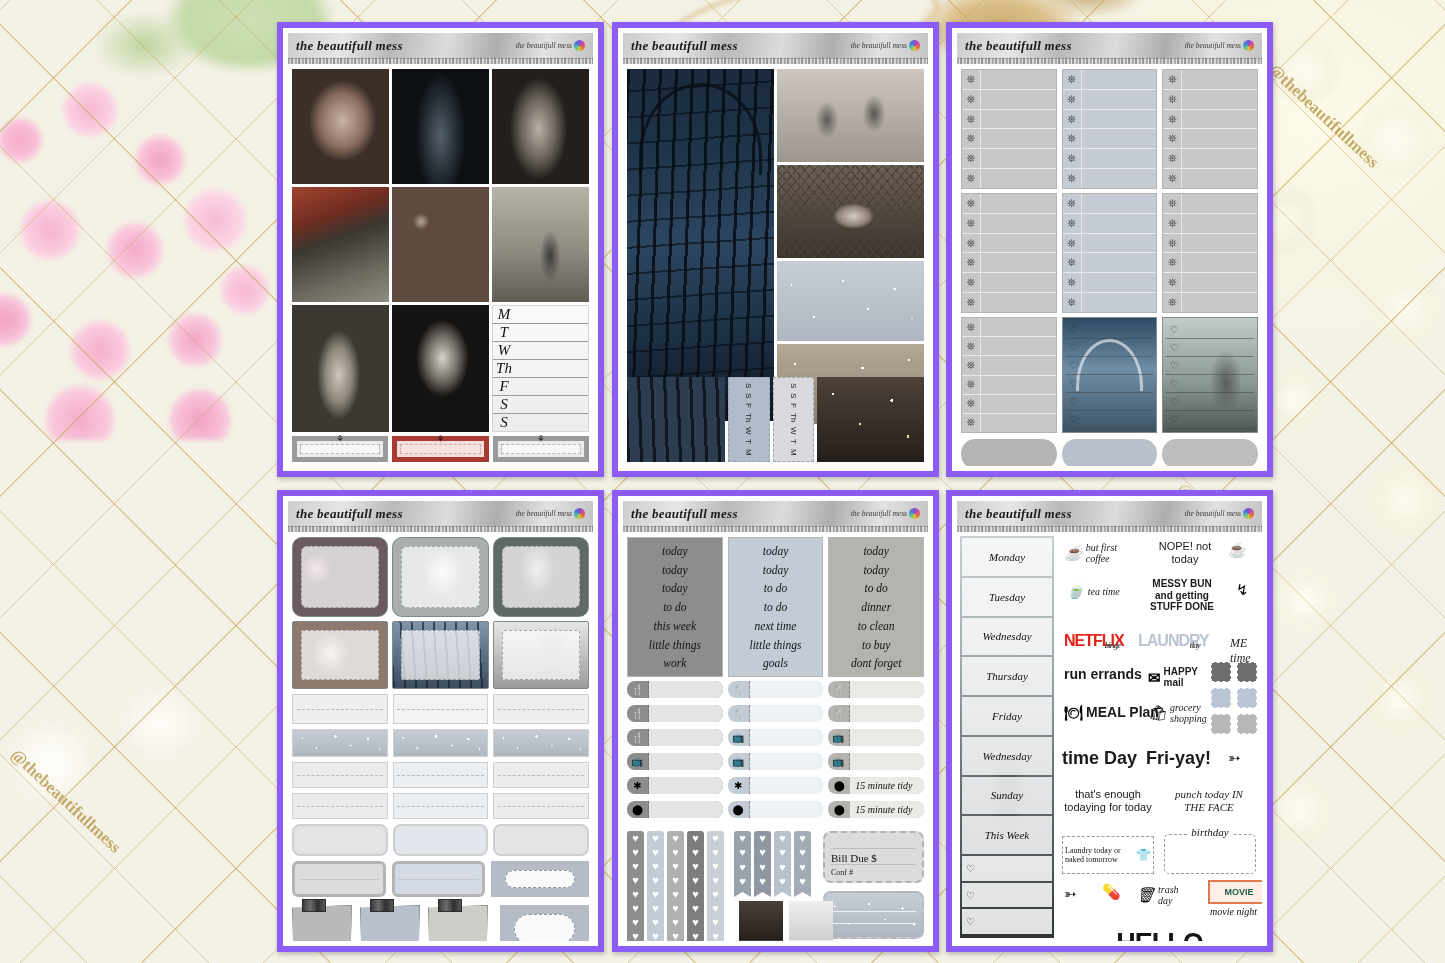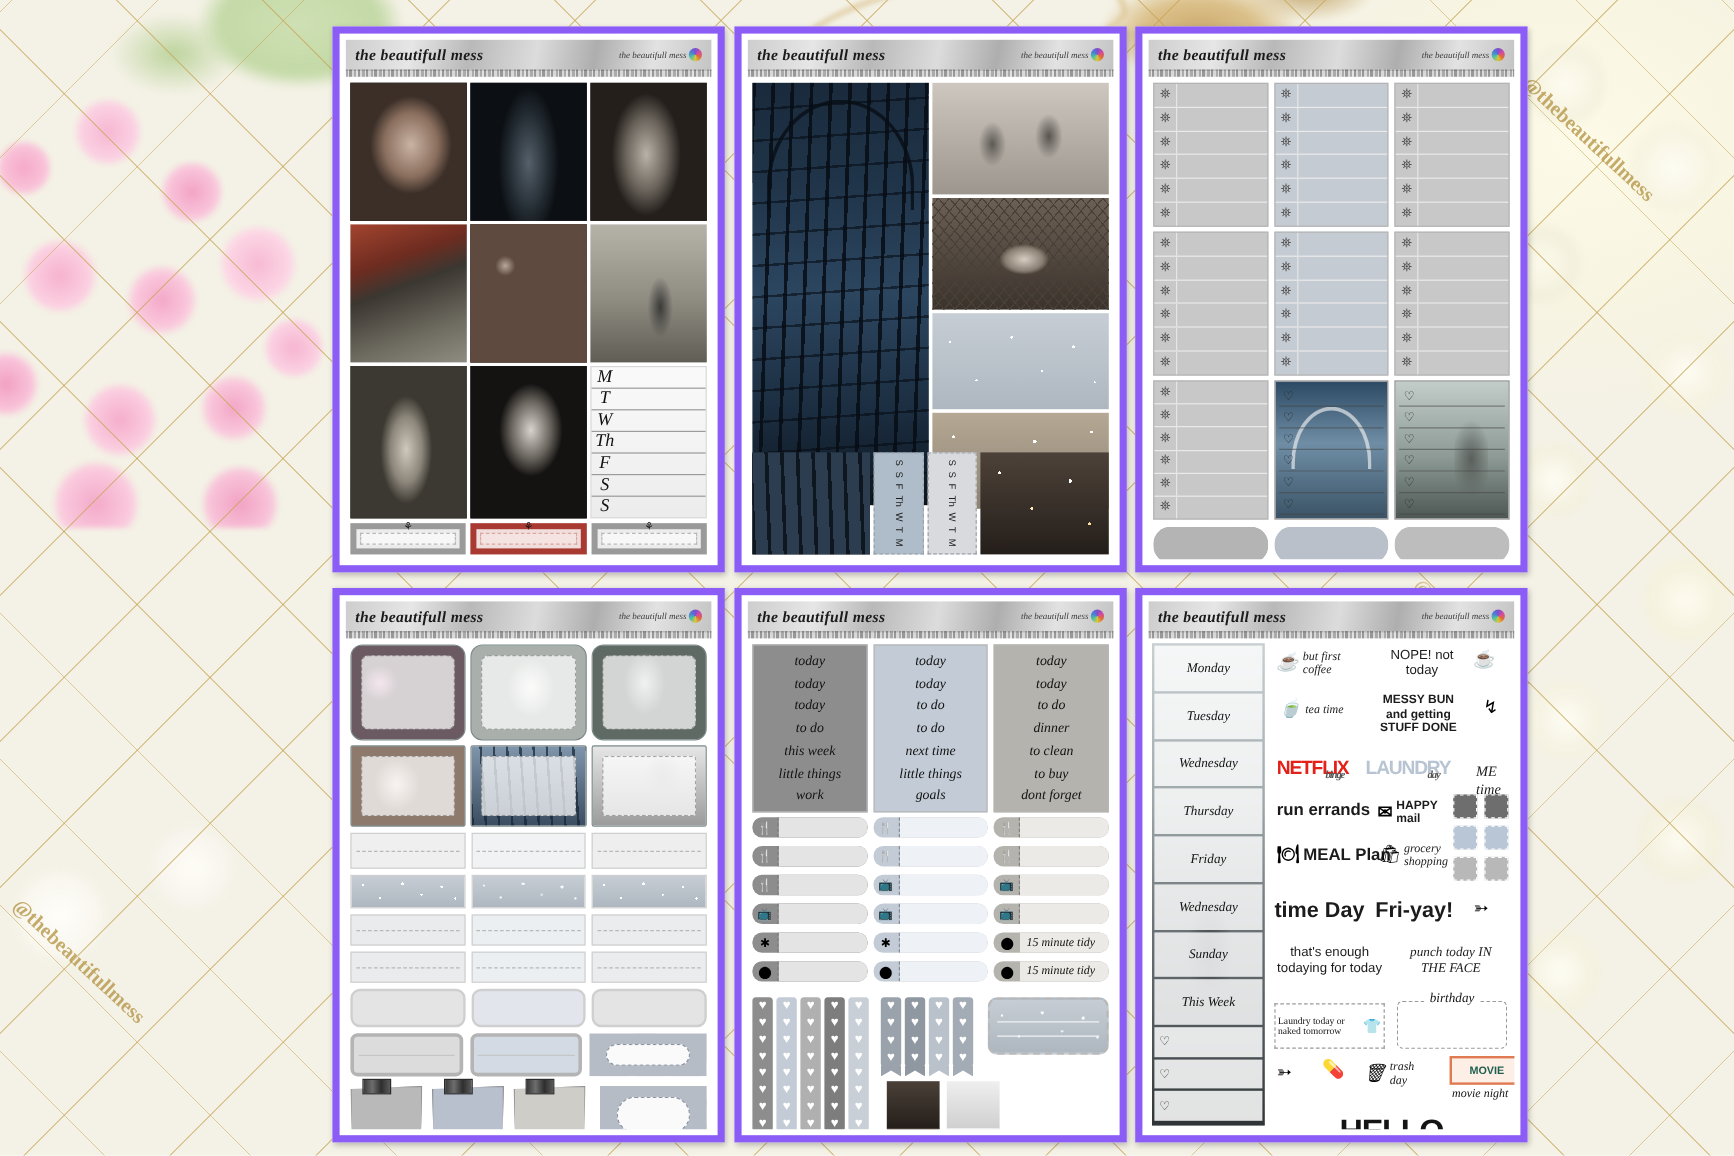--- a/index.html
+++ b/index.html
@@ -946,20 +946,25 @@
               <span>♥</span>
             </div>
             <div class="hearts flag" style="width: 17px; height: 58px; background: rgb(163, 172, 181);">
               <span>♥</span>
               <span>♥</span>
               <span>♥</span>
               <span>♥</span>
             </div>
           </div>
           <div style="flex: 1 1 0%; display: flex; flex-direction: column; gap: 8px; margin-left: 6px;">
+            <div style="height: 52px; background: rgb(220, 220, 220); border: 2px dashed rgb(178, 178, 178); border-radius: 8px; padding: 3px 6px; display: flex; flex-direction: column; justify-content: space-around;">
+              <div style="border-bottom: 1px solid rgb(189, 189, 189); height: 12px;"></div>
+              <div style="font-family: &quot;Liberation Serif&quot;, serif; font-size: 11px; color: rgb(17, 17, 17); border-bottom: 1px solid rgb(189, 189, 189);">Bill Due $</div>
+              <div style="font-family: &quot;Liberation Serif&quot;, serif; font-size: 8px; color: rgb(34, 34, 34);">Conf #</div>
+            </div>
             <div class="glitter" style="height: 48px; border: 2px dashed rgb(184, 184, 184); border-radius: 8px; position: relative;">
               <div style="position: absolute; left: 6%; right: 6%; top: 40%; border-top: 1px solid rgba(255, 255, 255, 0.8);"></div>
               <div style="position: absolute; left: 6%; right: 6%; top: 68%; border-top: 1px solid rgba(255, 255, 255, 0.8);"></div>
             </div>
           </div>
         </div>
         <div style="display: flex; gap: 6px; margin-top: -48px; margin-left: 112px;">
           <div class="flag" style="width: 44px; height: 40px; background: linear-gradient(rgb(74, 64, 56), rgb(36, 30, 26));"></div>
           <div class="flag" style="width: 44px; height: 40px; background: linear-gradient(rgb(239, 239, 239), rgb(207, 207, 207));"></div>
         </div>

